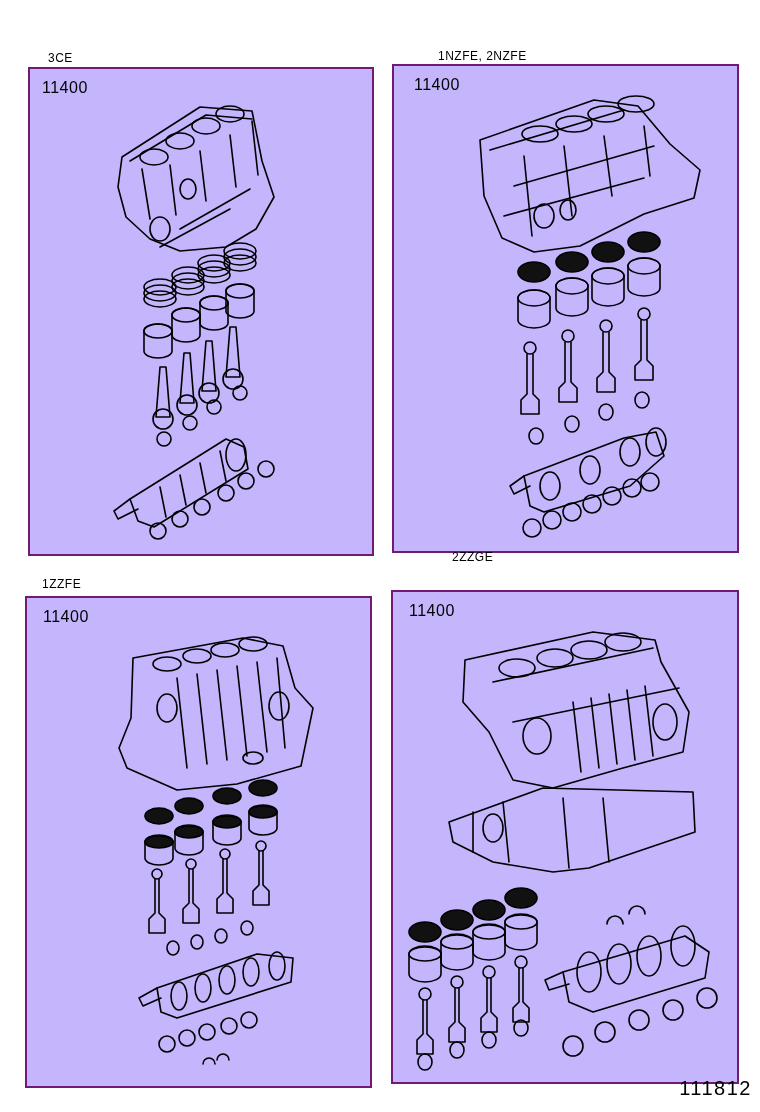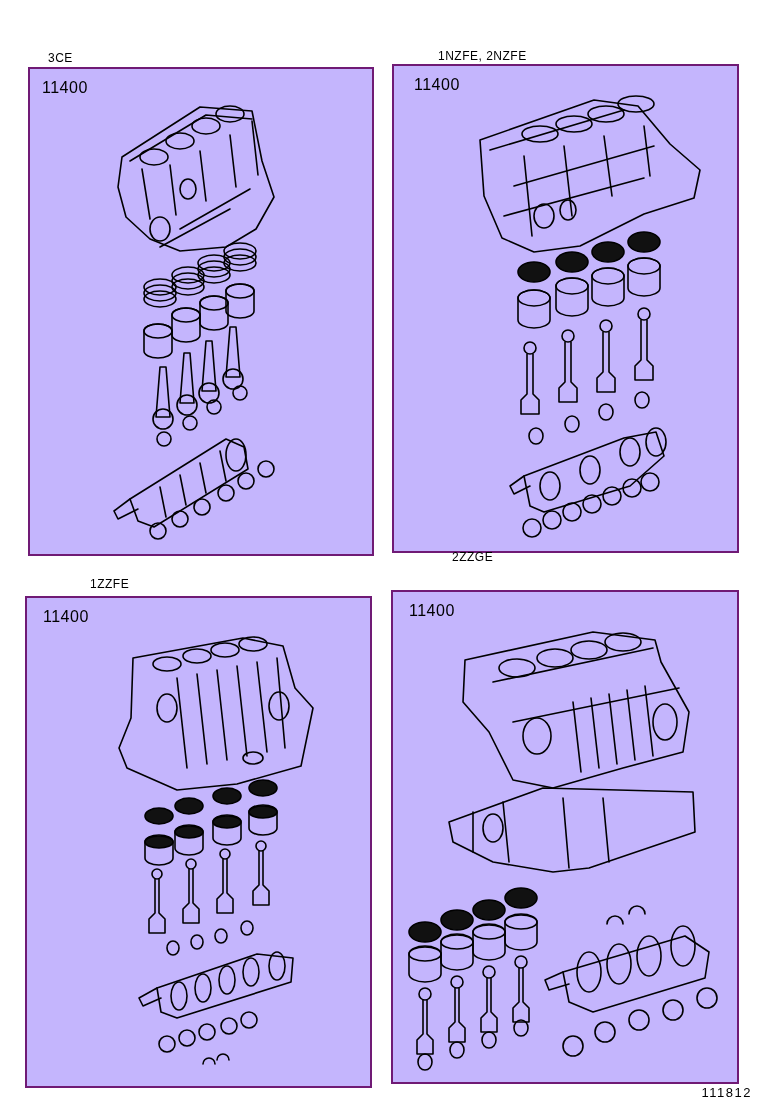--- a/index.html
+++ b/index.html
@@ -4,21 +4,21 @@
 <style>
   html, body { margin:0; padding:0; background:#fff; }
   body { width:760px; height:1112px; position:relative; overflow:hidden;
          font-family:"Liberation Sans", "DejaVu Sans", sans-serif; color:#000; }
   .label { position:absolute; font-size:12px; letter-spacing:0.5px; line-height:16px; }
   .panel { position:absolute; border:2px solid #701a75; box-sizing:border-box; background:#c4b5fd; }
   .code { position:absolute; left:12px; top:10px; font-size:16px; letter-spacing:0.5px; }
   .art { position:absolute; left:0; top:0; }
   svg { stroke:#000; fill:none; stroke-width:1.6; stroke-linejoin:round; stroke-linecap:round; }
   .blk { fill:#111; }
-  .fig { position:absolute; right:8px; bottom:12px; font-size:13px; letter-spacing:1.5px;margin-top:48px; }
+  .fig { position:absolute; right:8px; bottom:12px; font-size:20px; letter-spacing:1.5px;margin-top:48px; }
 </style>
 </head>
 <body>
 
 <div class="label" style="left:48px; top:50px;">3CE</div>
 <div class="panel" style="left:28px; top:67px; width:346px; height:489px;">
   <div class="code">11400</div>
   <svg class="art" width="346" height="489">
 
     <g>
@@ -157,21 +157,21 @@
         <ellipse cx="158" cy="454" rx="9" ry="9"></ellipse>
       <ellipse cx="178" cy="446" rx="9" ry="9"></ellipse>
         <ellipse cx="198" cy="438" rx="9" ry="9"></ellipse>
       <ellipse cx="218" cy="430" rx="9" ry="9"></ellipse>
         <ellipse cx="238" cy="422" rx="9" ry="9"></ellipse>
       <ellipse cx="256" cy="416" rx="9" ry="9"></ellipse>
     </g>
   </svg>
 </div>
 
-<div class="label" style="left:42px; top:576px;margin-left:48px;">1ZZFE</div>
+<div class="label" style="left:42px; top:576px;">1ZZFE</div>
 <div class="panel" style="left:25px; top:596px; width:347px; height:492px;">
   <div class="code" style="left:16px;">11400</div>
   <svg class="art" width="347" height="492">
     <g>
       <path d="M106,60 L216,40 L256,48 L268,90 L286,110 L274,168 L210,186 L150,192 L100,170 L92,150 L104,120 Z"></path>
       <ellipse cx="140" cy="66" rx="14" ry="7"></ellipse>
         <ellipse cx="170" cy="58" rx="14" ry="7"></ellipse>
       <ellipse cx="198" cy="52" rx="14" ry="7"></ellipse>
         <ellipse cx="226" cy="46" rx="14" ry="7"></ellipse>
       <path d="M150,80 l10,90 M170,76 l10,90 M190,72 l10,90 M210,68 l10,90 M230,64 l10,90 M250,60 l8,90"></path>

